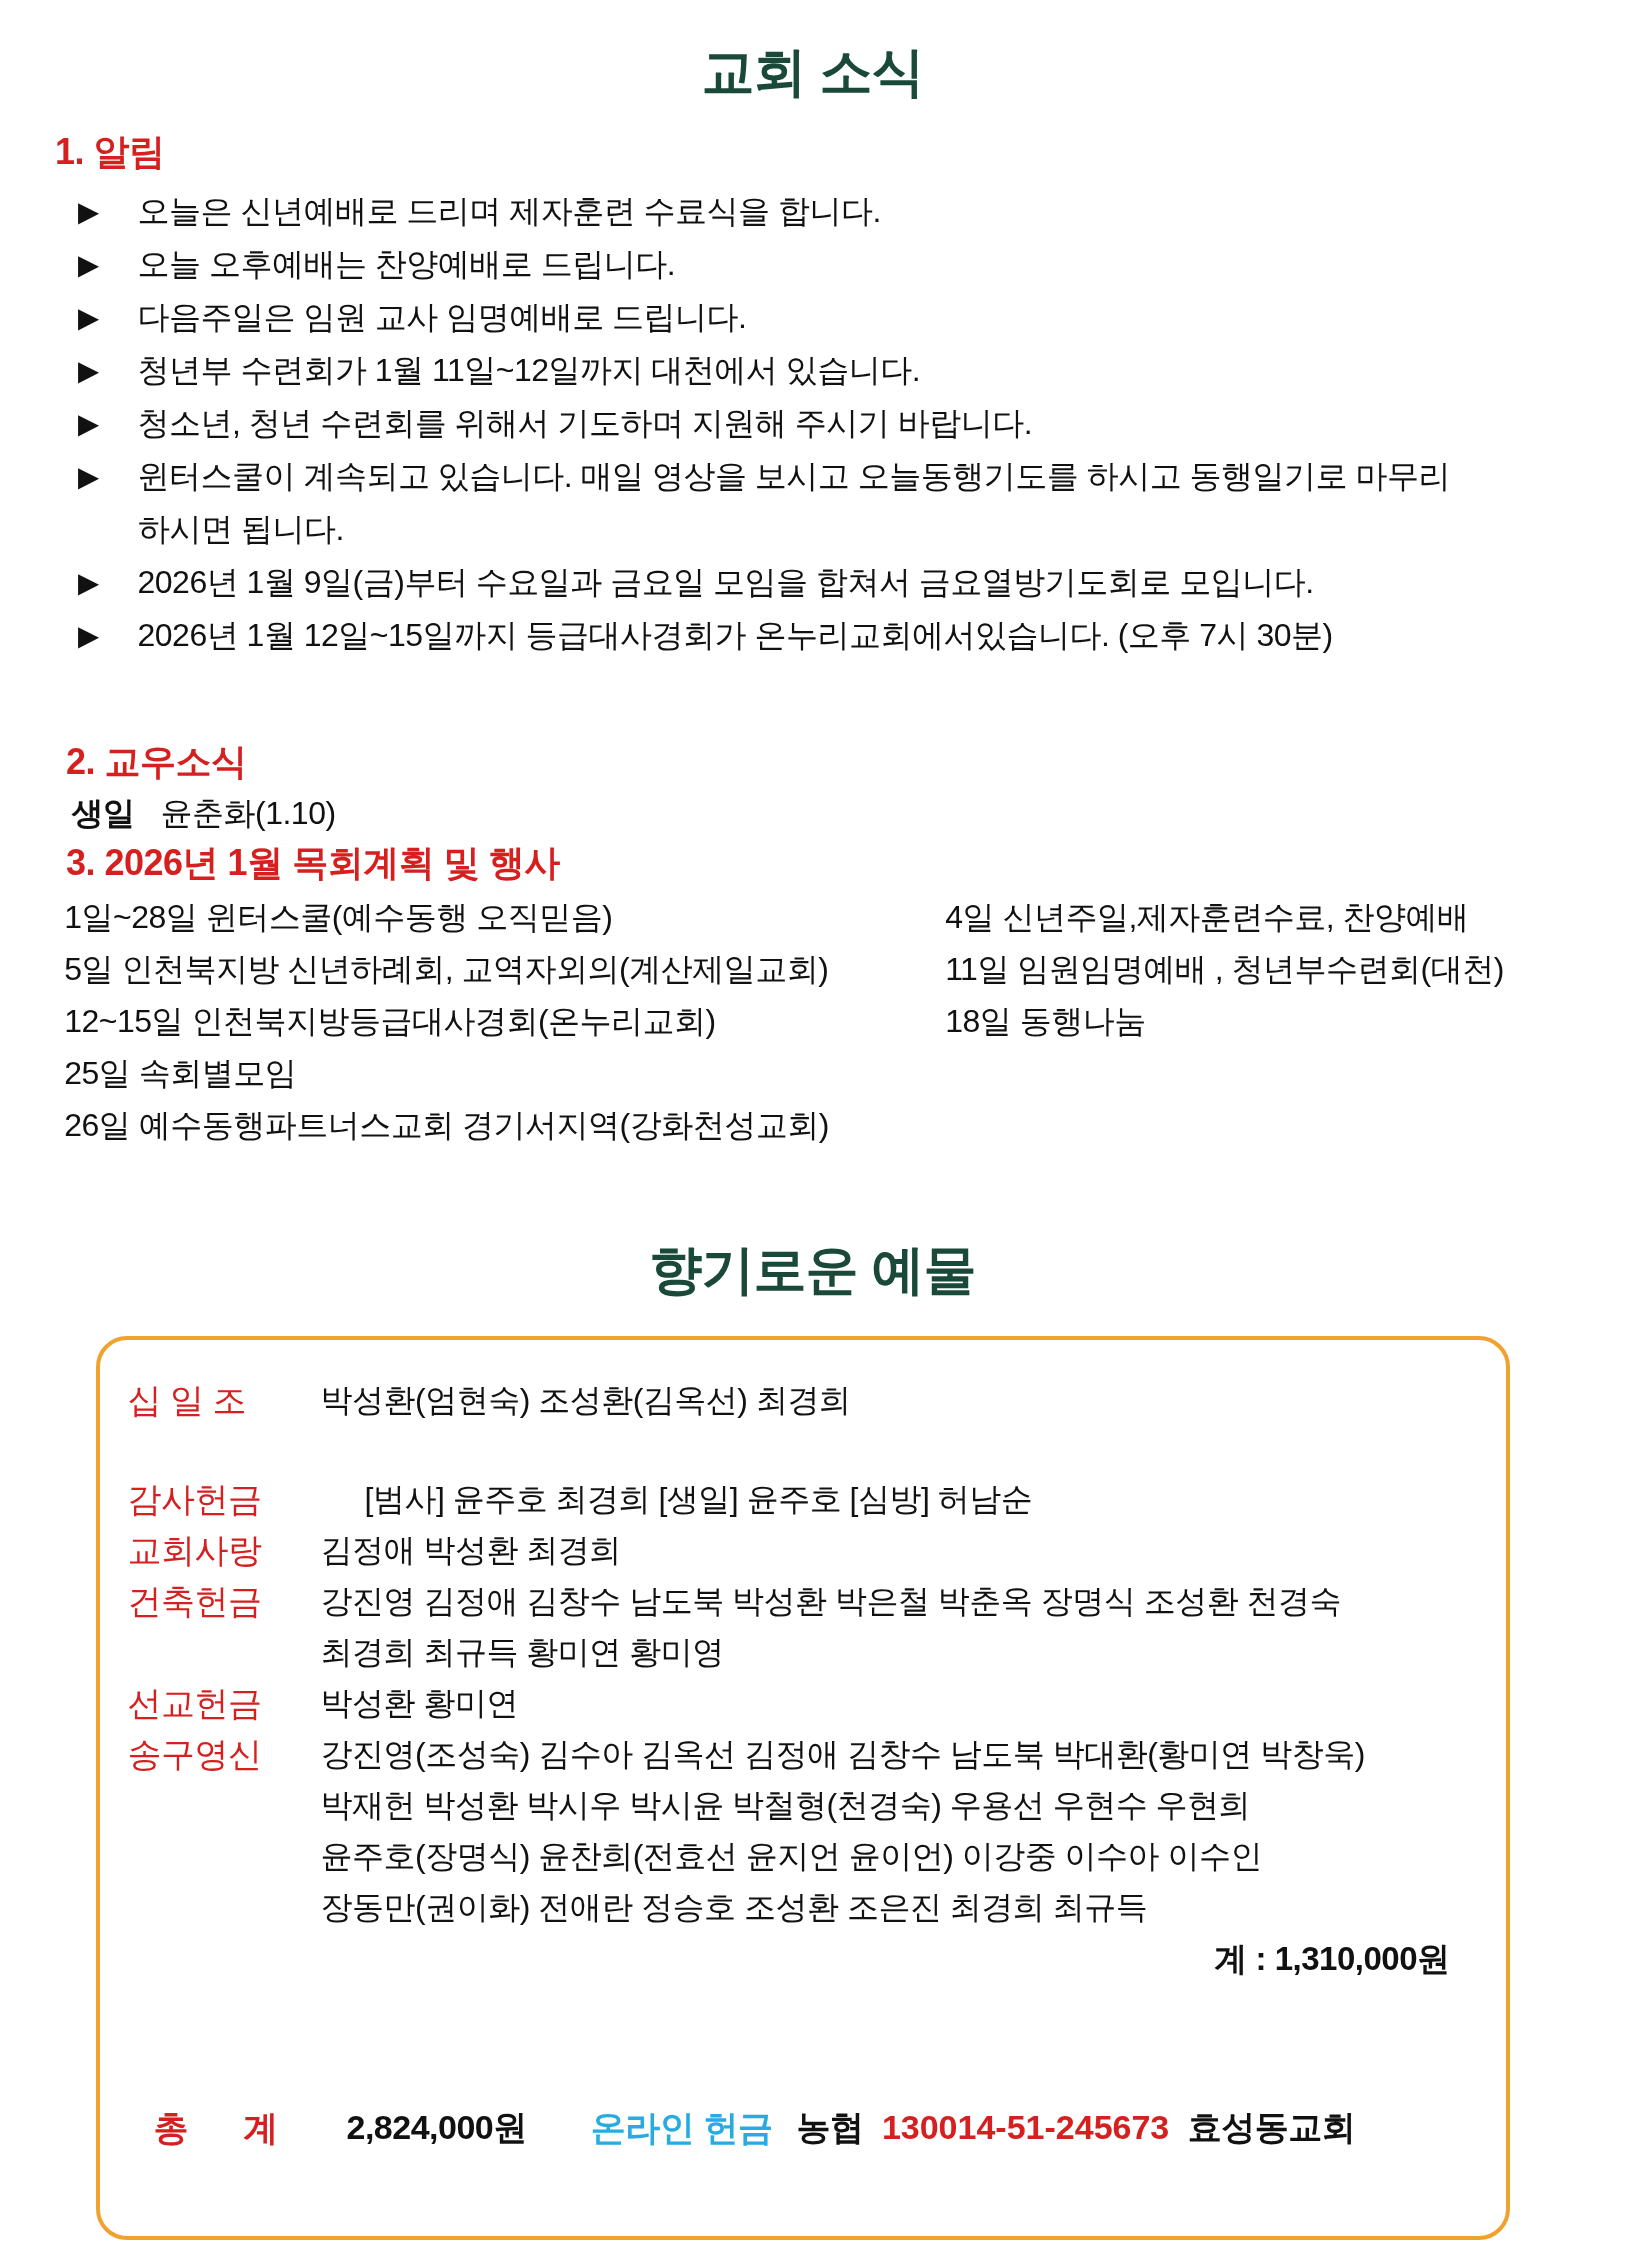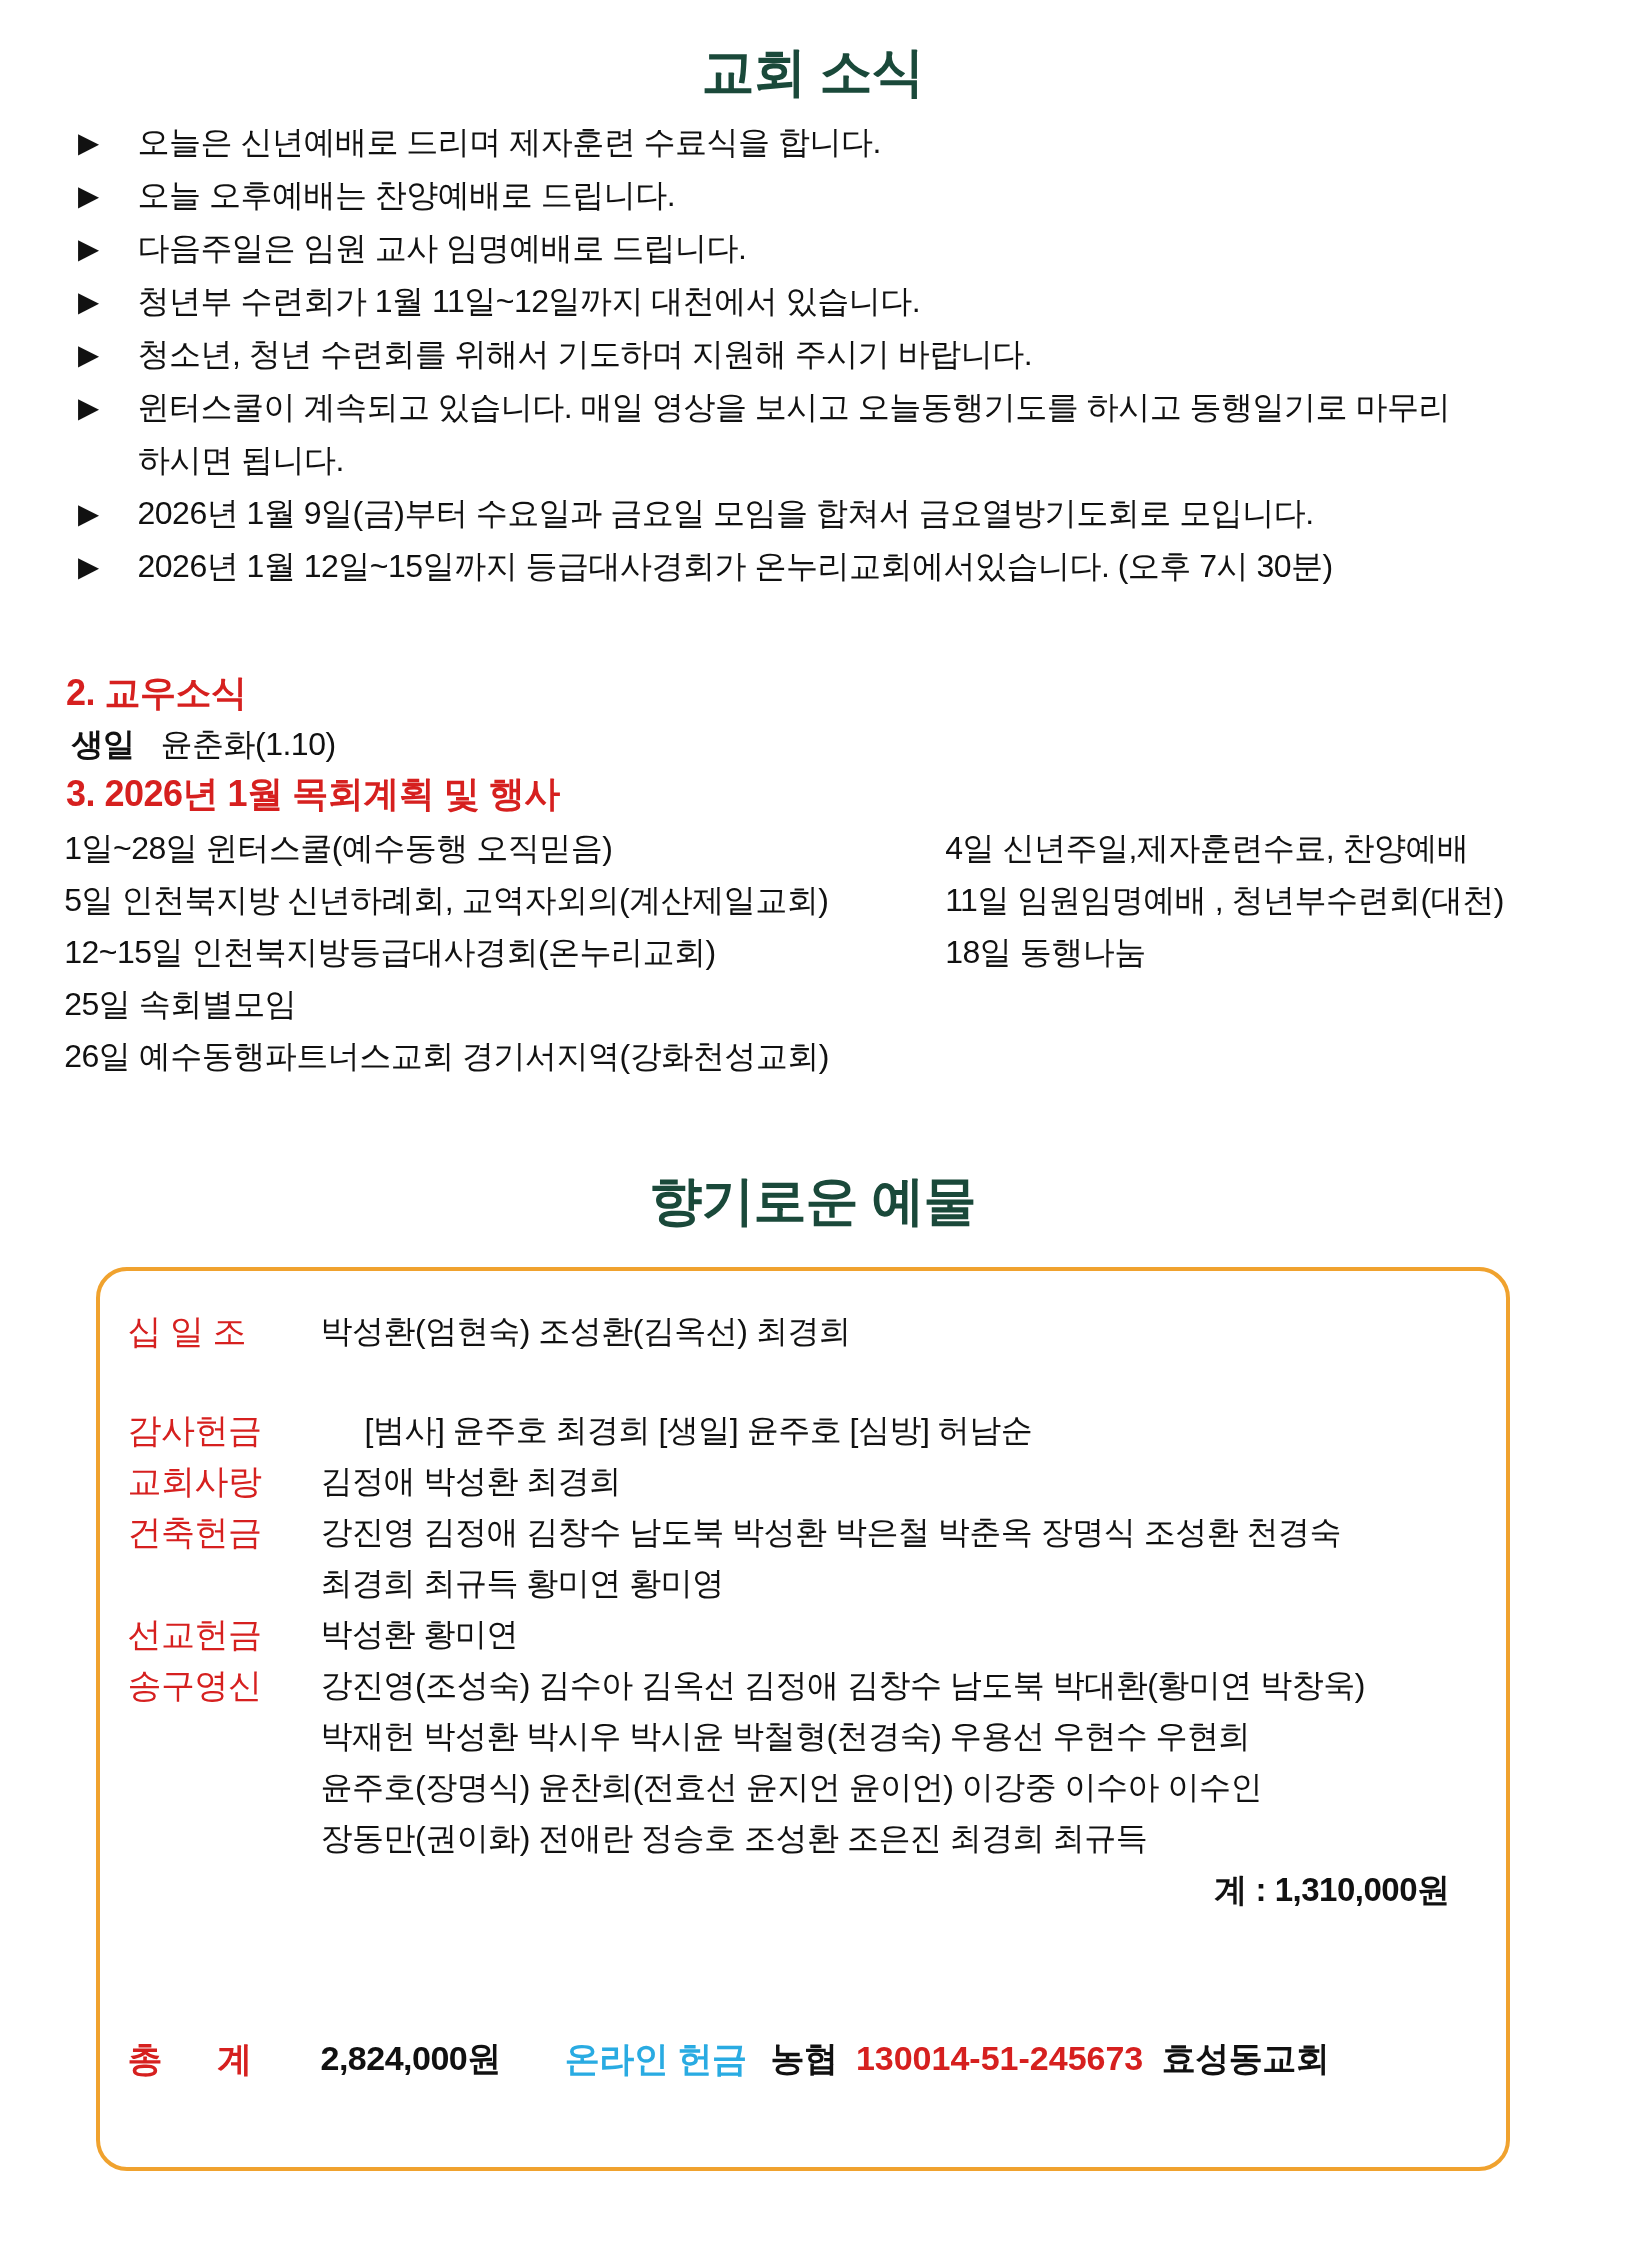--- a/index.html
+++ b/index.html
@@ -85,20 +85,21 @@
     font-weight: bold;
     line-height: 51px;
     padding-right: 5.5px;
   }
   .total-row {
     margin-top: 118px;
     display: flex;
     align-items: flex-end;
     font-size: 34px;
     line-height: 51px;
+    margin-left: 26px;
   }
   .total-label {
     flex: none;
     width: 193px;
     color: #d6201f;
     font-size: 35px;
     font-weight: bold;
     white-space: pre;
   }
   .total-amount { font-weight: bold; margin-right: 64px; }
@@ -107,20 +108,21 @@
   .account-number { color: #d6201f; font-weight: bold; margin-right: 18.4px; letter-spacing: 0; }
   .church-name { font-weight: bold; }
 </style>
 </head>
 <body>
 
 <div class="page">
 
   <div class="big-title title-top">교회 소식</div>
 
+  <div class="sec-heading announce-heading">1. 알림</div>
 
   <div class="bullets">
     <div class="b-row">
       <span class="tri">▶</span>
       <span class="b-text">오늘은 신년예배로 드리며 제자훈련 수료식을 합니다.</span>
     </div>
 
     <div class="b-row">
       <span class="tri">▶</span>
       <span class="b-text">오늘 오후예배는 찬양예배로 드립니다.</span>

